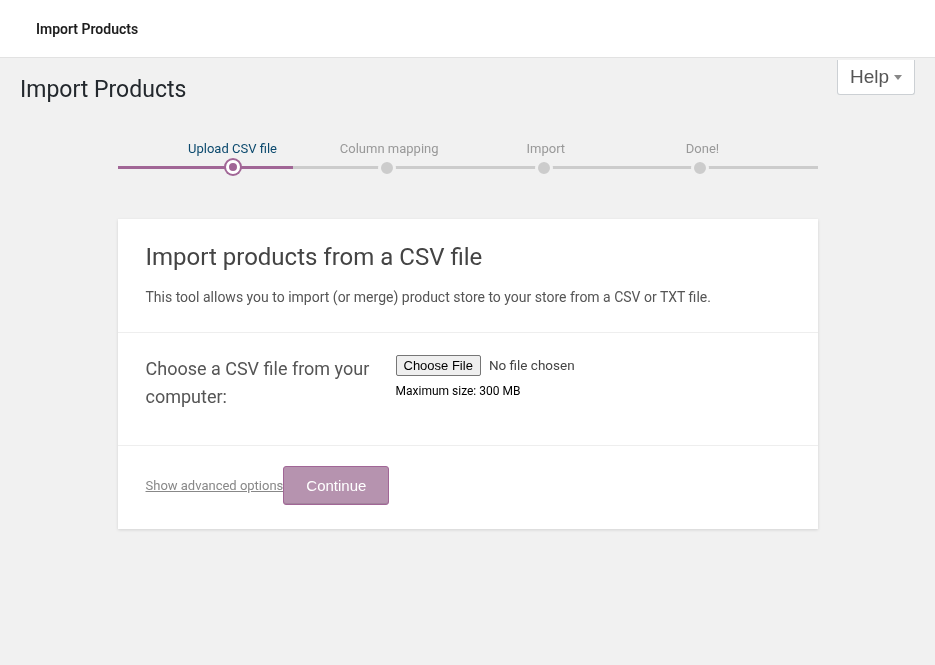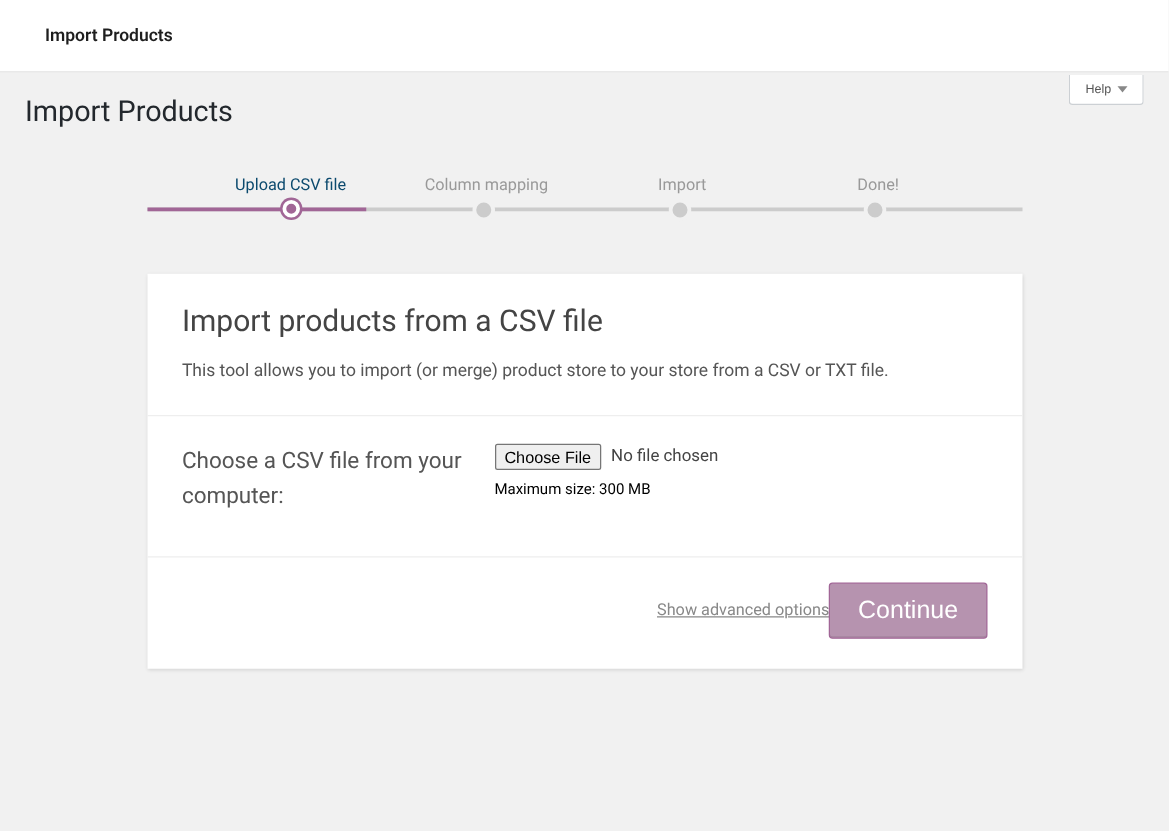--- a/index.html
+++ b/index.html
@@ -46,21 +46,21 @@
       position: absolute; top: -2px; right: -3px; width: 5px; height: 5px; background: #d63638; border-radius: 50%;
     }
     .help-btn {
       position: absolute;
       right: 20px;
       top: 60px;
       background: #fff;
       border: 1px solid #ccd0d4;
       border-top: none;
       padding: 6px 12px;
-      font-size: 10px;
+      font-size: 19px;
       color: #555;
       cursor: pointer;
       border-radius: 0 0 3px 3px;
       display: flex;
       align-items: center;
       gap: 5px;
     }
     .help-btn .tri {
       width: 0; height: 0; border-left: 4px solid transparent; border-right: 4px solid transparent; border-top: 5px solid #888;
     }
@@ -173,34 +173,34 @@
     .no-file { font-size: 13.5px; color: #444; }
     .hint { font-size: 12px; color: #000000; margin-top: 6px; }
     .checkbox-row { display: flex; gap: 10px; align-items: flex-start; }
     .chk {
       width: 16px; height: 16px; border: 1px solid #8c8f94; border-radius: 3px; background: #fff; flex-shrink: 0; margin-top: 2px; cursor: pointer;
     }
     .wizard-footer {
       padding: 20px 28px 24px;
       display: flex;
       align-items: center;
-      justify-content: flex-end;
+      justify-content: flex-start;
     }
     .adv-link {
       font-size: 13px;
       color: #888;
       text-decoration: underline;
       cursor: pointer;
     }
     .continue-btn {
       background: #b693af;
       color: #fff;
       border: 1px solid #a16696;
       padding: 10px 22px;
-      font-size: 20px;
+      font-size: 15px;
       border-radius: 3px;
       cursor: pointer;
       box-shadow: inset 0 -1px 0 rgba(0,0,0,0.1);
     }
   </style>
 </head>
 <body>
 
 <div class="topbar">
   <div class="topbar-title">Import Products</div>

